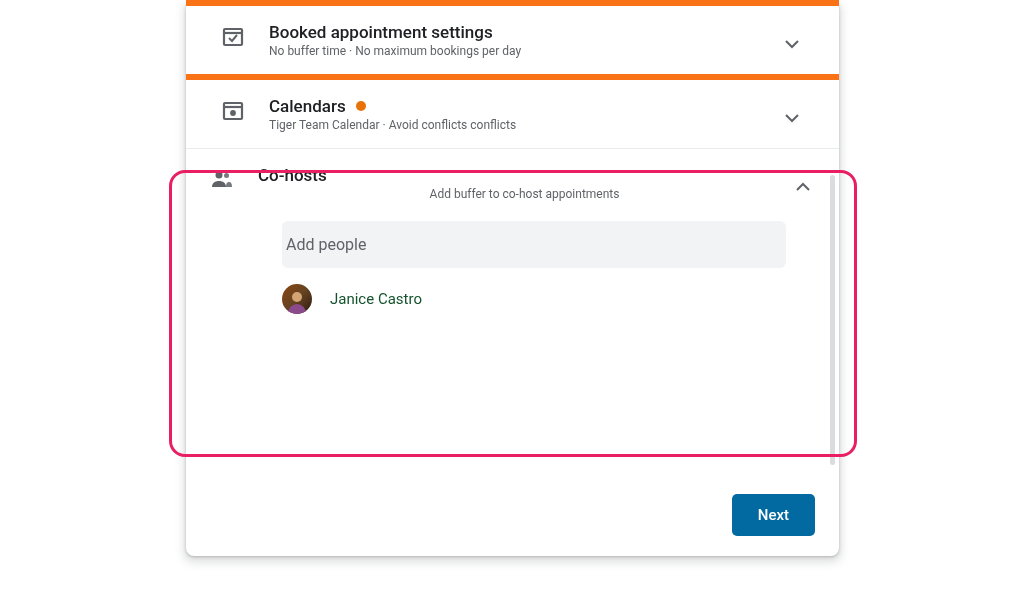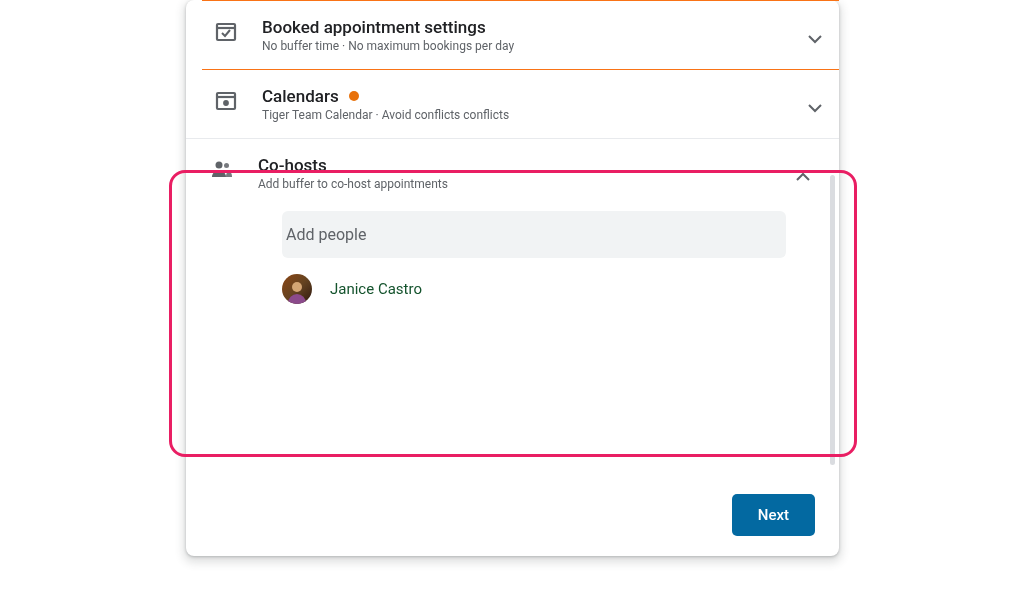--- a/index.html
+++ b/index.html
@@ -23,23 +23,22 @@
       width: 653px;
       height: 556px;
       background: #ffffff;
       border-radius: 8px;
       box-shadow: 0 1px 3px rgba(60,64,67,0.3), 0 4px 8px 3px rgba(60,64,67,0.15);
     }
     
     .section {
       display: flex;
       align-items: flex-start;
-      padding: 16px 12px;
-      border-top: 1px solid #f97316;
-      margin-left: 16px;
+      padding: 16px 35px;
+      border-top: 6px solid #f97316;
     }
     
     .section:first-child {
       border-top: none;
       margin-top: 22px;
       padding-top: 20px;
     }
     
     .section-icon {
       width: 24px;
@@ -98,20 +97,21 @@
     }
     
     .cohosts-section {
       border-top: 1px solid #e8eaed;
       padding: 16px 24px 18px 24px;
     }
     
     .cohosts-header {
       display: flex;
       align-items: flex-start;
+      text-align: center;
     }
     
     .cohosts-body {
       margin-left: 72px;
       margin-top: 20px;
     }
     
     .add-people-input {
       background: #f1f3f4;
       border: none;

